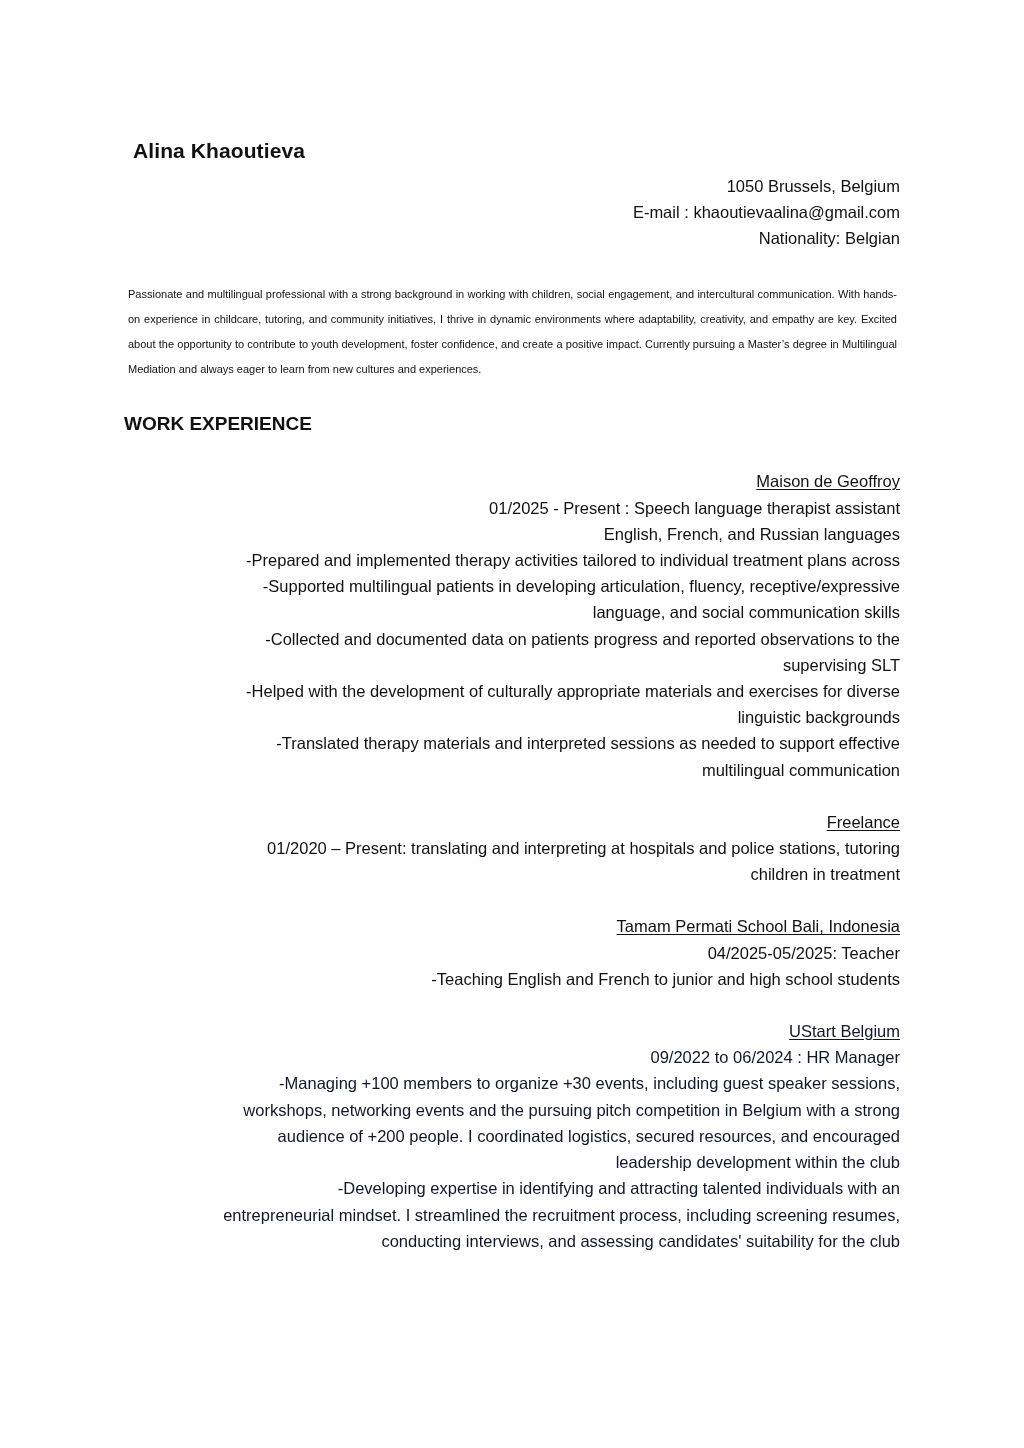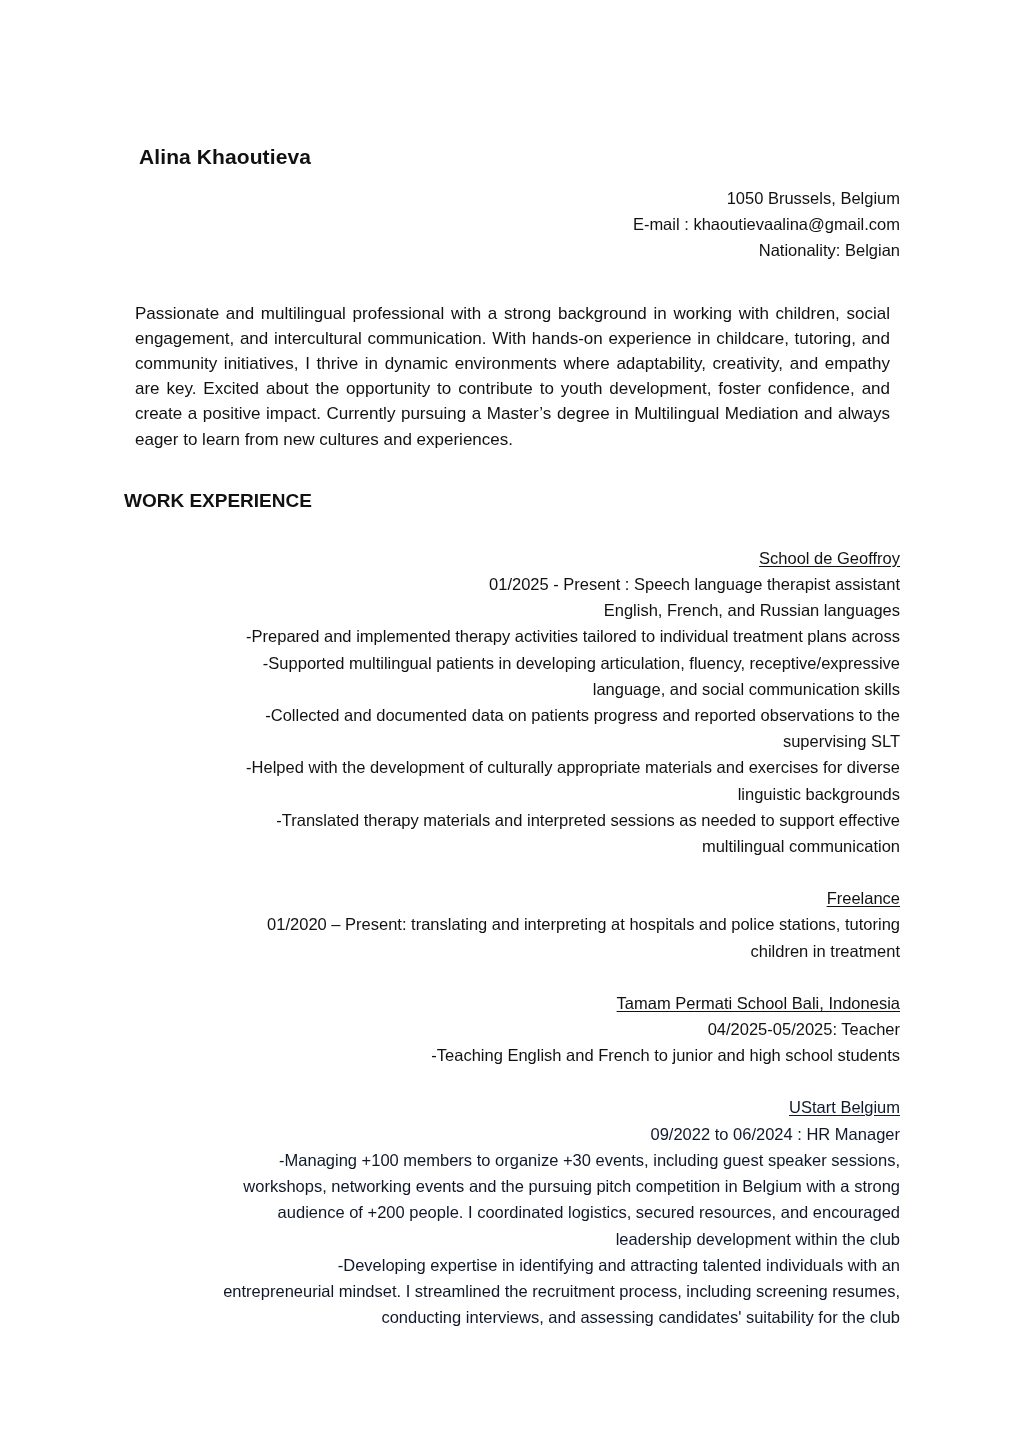--- a/index.html
+++ b/index.html
@@ -1,21 +1,21 @@
 <!DOCTYPE html>
 <html><head>
 <meta charset="utf-8">
 <style>
   html, body { margin: 0; padding: 0; background: #ffffff; }
   body { width: 1024px; height: 1448px; position: relative; overflow: hidden;
          font-family: "Liberation Sans", "DejaVu Sans", sans-serif; color: #111111; }
   .page { position: absolute; left: 124px; top: 128px; width: 777px; }
-  .name { font-size: 21px; font-weight: bold; line-height: 28px; margin: 15px; letter-spacing: 0.1px; }
+  .name { font-size: 21px; font-weight: bold; line-height: 28px; margin: 9px; letter-spacing: 0.1px; }
   .line { font-size: 16.5px; line-height: 25.2px; margin: 1px; white-space: nowrap; text-align: right; }
-  .summary { font-size: 17px; line-height: 25.2px; text-align: justify; margin: 11px; }
+  .summary { font-size: 11px; line-height: 25.2px; text-align: justify; margin: 4px; }
   .section-title { font-size: 19px; font-weight: bold; line-height: 26px; margin: 0; }
   .company { text-decoration: underline; text-underline-offset: 2px; }
   .muted { color: #0f172a; }
   .gap-25 { height: 25px; }
   .gap-31 { height: 31px; }
 </style>
 </head>
 <body>
 
 <div class="page">
@@ -31,21 +31,21 @@
 
   <p class="summary">Passionate and multilingual professional with a strong background in working with children, social engagement, and intercultural communication. With hands-on experience in childcare, tutoring, and community initiatives, I thrive in dynamic environments where adaptability, creativity, and empathy are key. Excited about the opportunity to contribute to youth development, foster confidence, and create a positive impact. Currently pursuing a Master’s degree in Multilingual Mediation and always eager to learn from new cultures and experiences.</p>
 
   <div class="gap-25"></div>
 
   <h2 class="section-title">WORK EXPERIENCE</h2>
 
   <div class="gap-31"></div>
 
   <div>
-    <p class="line"><span class="company">School de Geoffroy</span></p>
+    <p class="line"><span class="company">Maison de Geoffroy</span></p>
     <p class="line">01/2025 - Present : Speech language therapist assistant</p>
     <p class="line">English, French, and Russian languages</p>
     <p class="line">-Prepared and implemented therapy activities tailored to individual treatment plans across</p>
     <p class="line">-Supported multilingual patients in developing articulation, fluency, receptive/expressive</p>
     <p class="line">language, and social communication skills</p>
     <p class="line">-Collected and documented data on patients progress and reported observations to the</p>
     <p class="line">supervising SLT</p>
     <p class="line">-Helped with the development of culturally appropriate materials and exercises for diverse</p>
     <p class="line">linguistic backgrounds</p>
     <p class="line">-Translated therapy materials and interpreted sessions as needed to support effective</p>

